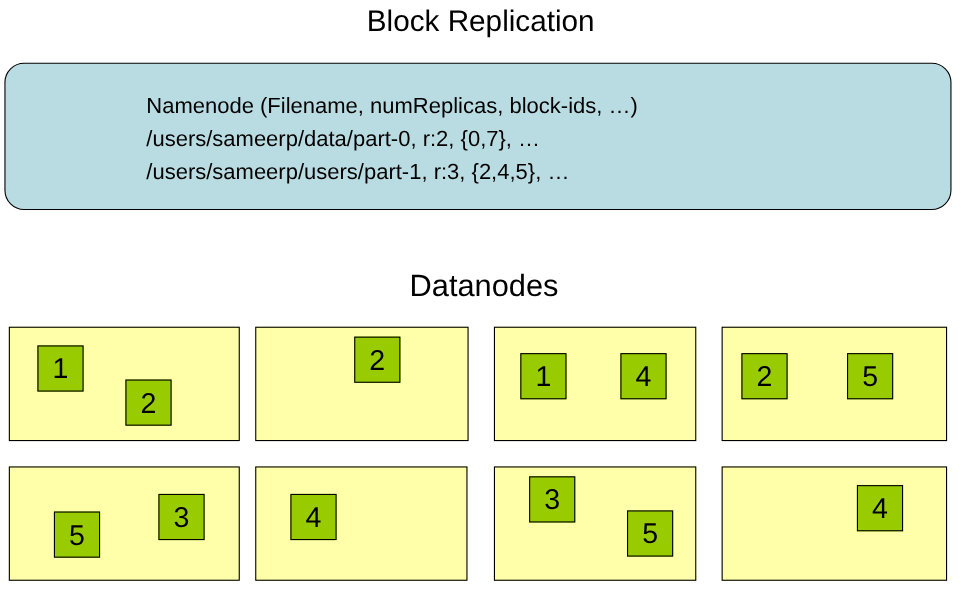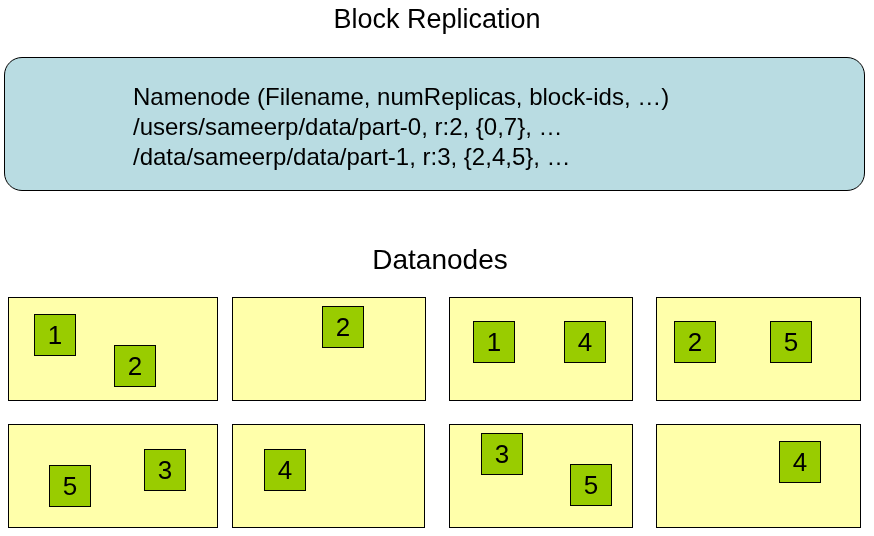--- a/index.html
+++ b/index.html
@@ -33,21 +33,21 @@
     width: 859px;
     height: 132px;
     background: var(--namenode-fill, #b9dce2);
     border: 1.5px solid var(--border-color, #000000);
     border-radius: 18px;
   }
   .namenode-text {
     position: absolute;
     left: 133px;
     top: 82px;
-    font-size: 24px;
+    font-size: 20px;
     line-height: 30px;
     white-space: nowrap;
   }
   .datanodes-label {
     position: absolute;
     top: 243px;
     left: 3px;
     width: 874px;
     text-align: center;
     font-size: 28px;
@@ -78,21 +78,21 @@
 
 <div id="slide">
 
   <div class="title">Block Replication</div>
 
   <div class="namenode"></div>
 
   <div class="namenode-text">
     <div>Namenode (Filename, numReplicas, block-ids, …)</div>
     <div>/users/sameerp/data/part-0, r:2, {0,7}, …</div>
-    <div>/data/sameerp/data/part-1, r:3, {2,4,5}, …</div>
+    <div>/users/sameerp/users/part-1, r:3, {2,4,5}, …</div>
   </div>
 
   <div class="datanodes-label">Datanodes</div>
 
   <div id="datanodes-layer">
       <div class="datanode" style="left: 8px; top: 297px; width: 210px; height: 104px;">
         <div class="block" style="left: 25px; top: 16px; width: 40px; height: 40px;">1</div>
         <div class="block" style="left: 105px; top: 47px; width: 40px; height: 40px;">2</div>
       </div>
       <div class="datanode" style="left: 232px; top: 297px; width: 194px; height: 104px;">

